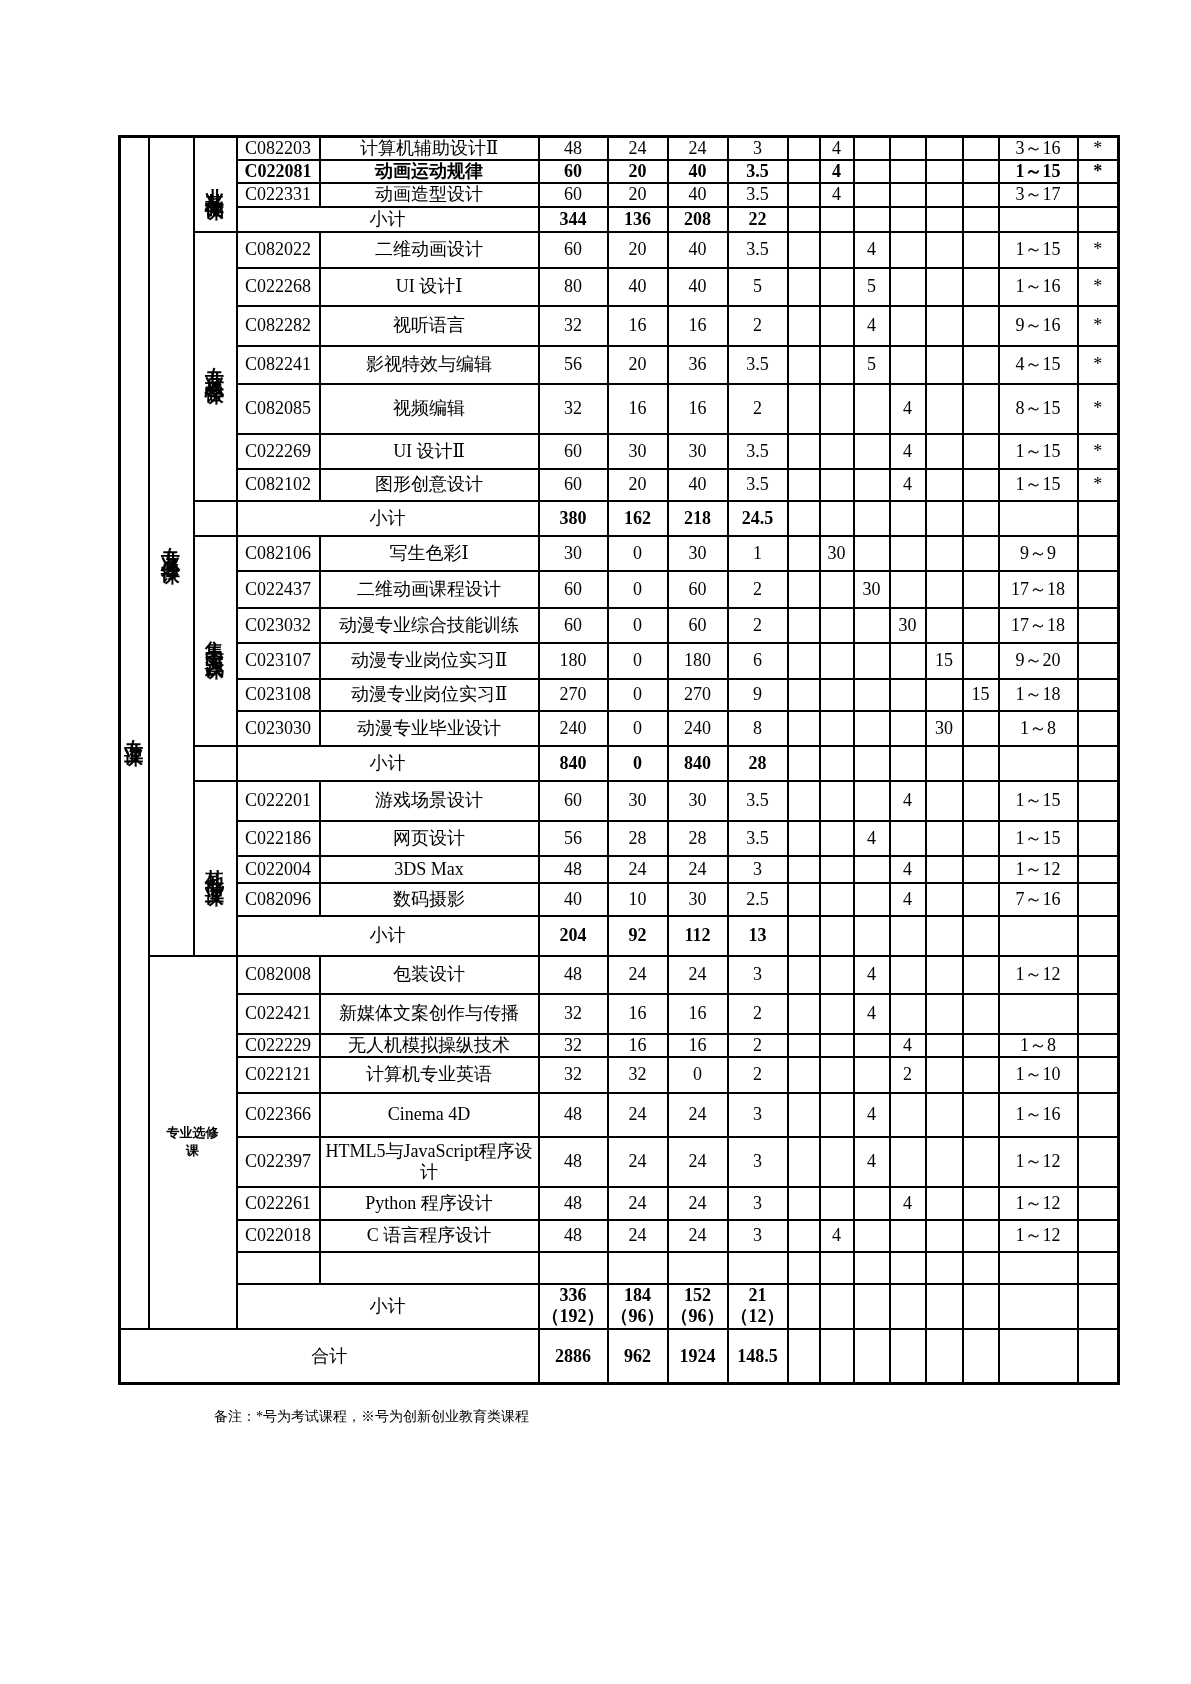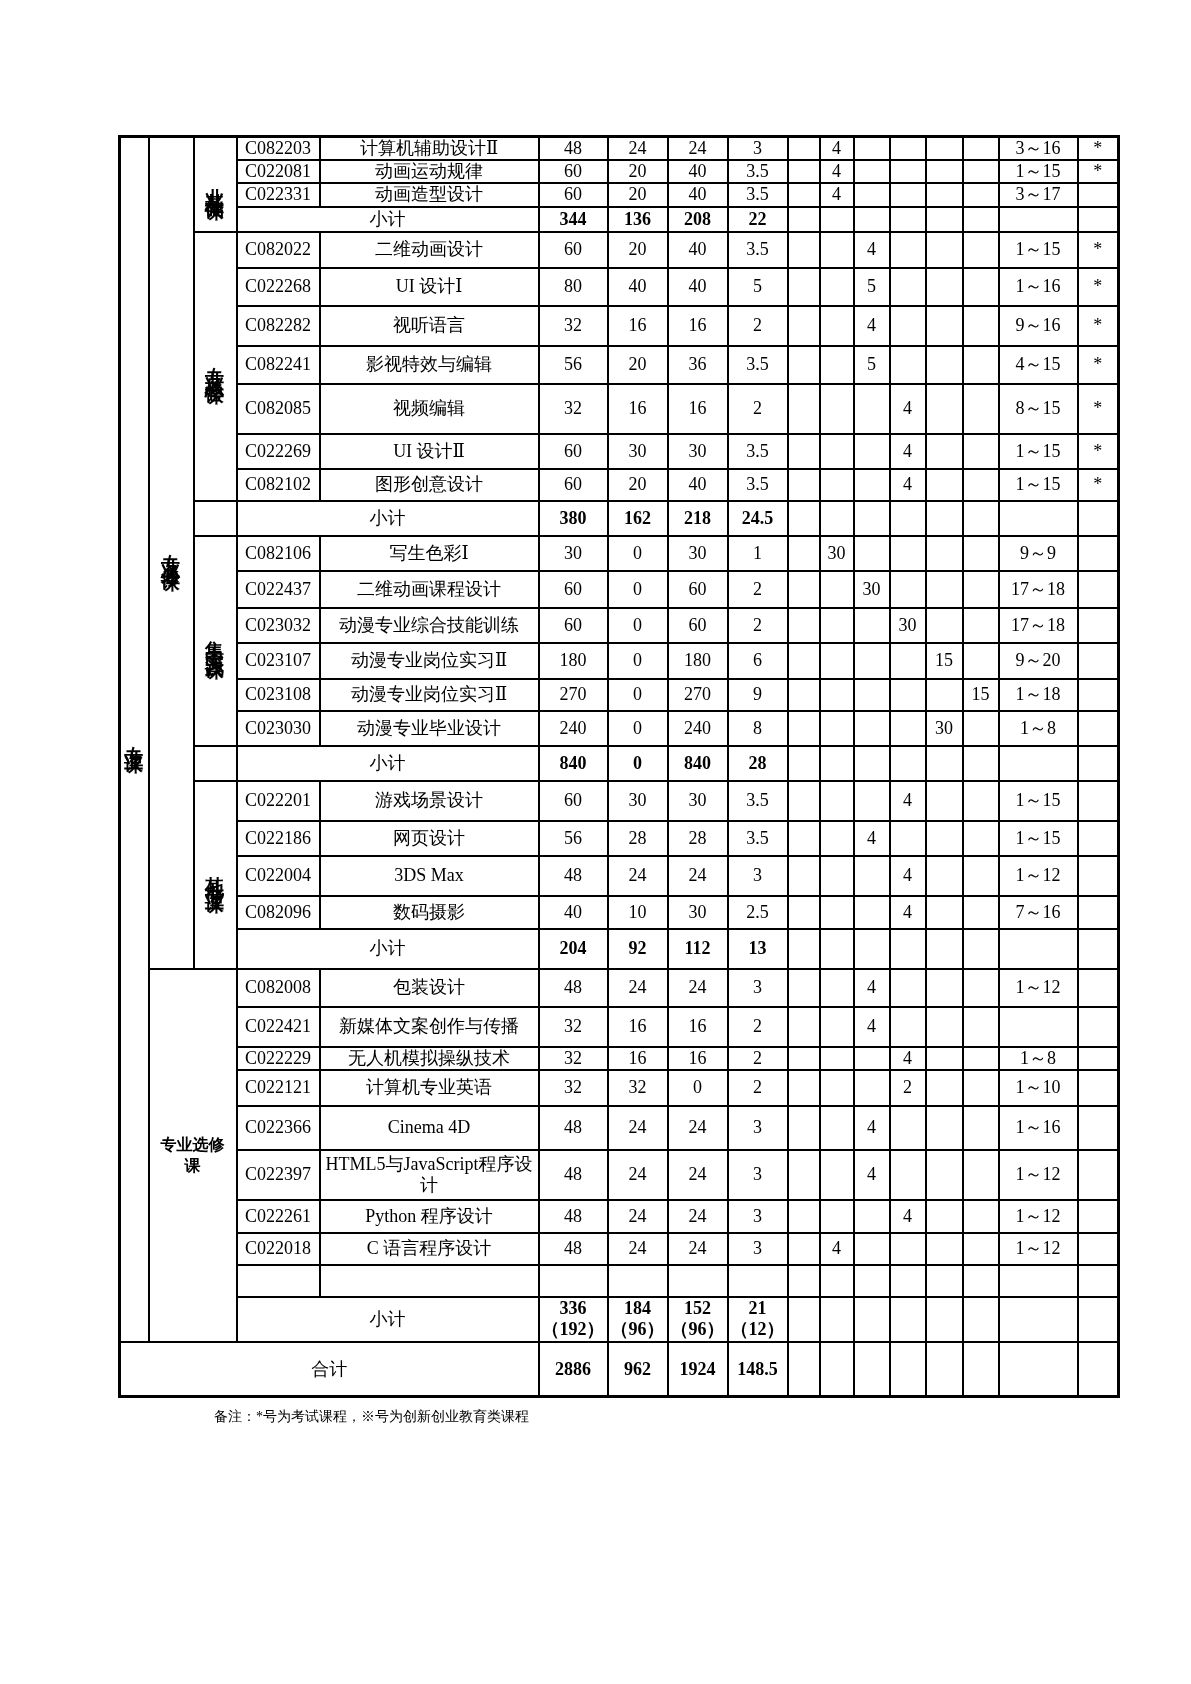--- a/index.html
+++ b/index.html
@@ -20,21 +20,21 @@
     white-space:pre-line;
   }
   td.bold{font-weight:bold;}
   td.ta-l{text-align:left;padding-left:7px;}
   .vtext{
     writing-mode:vertical-lr;text-orientation:upright;
     display:inline-block;font-weight:bold;font-size:19px;
     letter-spacing:5px;line-height:1;
   }
   .seltext{
-    display:inline-block;width:64px;font-weight:bold;font-size:16px;line-height:1.35;
+    display:inline-block;width:64px;font-weight:bold;font-size:13px;line-height:1.35;
   }
   td.subtotal-label{font-weight:normal;font-size:19px;}
   td.wrap-any{overflow-wrap:anywhere;}
   .note{
     position:absolute;left:214px;top:1408px;font-size:14px;
   }
 </style>
 </head>
 <body>
 
@@ -71,21 +71,21 @@
         <td>3</td>
         <td></td>
         <td>4</td>
         <td></td>
         <td></td>
         <td></td>
         <td></td>
         <td>3～16</td>
         <td>*</td>
       </tr>
-      <tr style="height: 23px;">
+      <tr style="height: 23px; font-weight: bold;">
         <td>C022081</td>
         <td>动画运动规律</td>
         <td>60</td>
         <td>20</td>
         <td>40</td>
         <td>3.5</td>
         <td></td>
         <td>4</td>
         <td></td>
         <td></td>
@@ -393,21 +393,21 @@
         <td>3.5</td>
         <td></td>
         <td></td>
         <td>4</td>
         <td></td>
         <td></td>
         <td></td>
         <td>1～15</td>
         <td></td>
       </tr>
-      <tr style="height: 40px;">
+      <tr style="height: 27px;">
         <td>C022004</td>
         <td>3DS Max</td>
         <td>48</td>
         <td>24</td>
         <td>24</td>
         <td>3</td>
         <td></td>
         <td></td>
         <td></td>
         <td>4</td>

